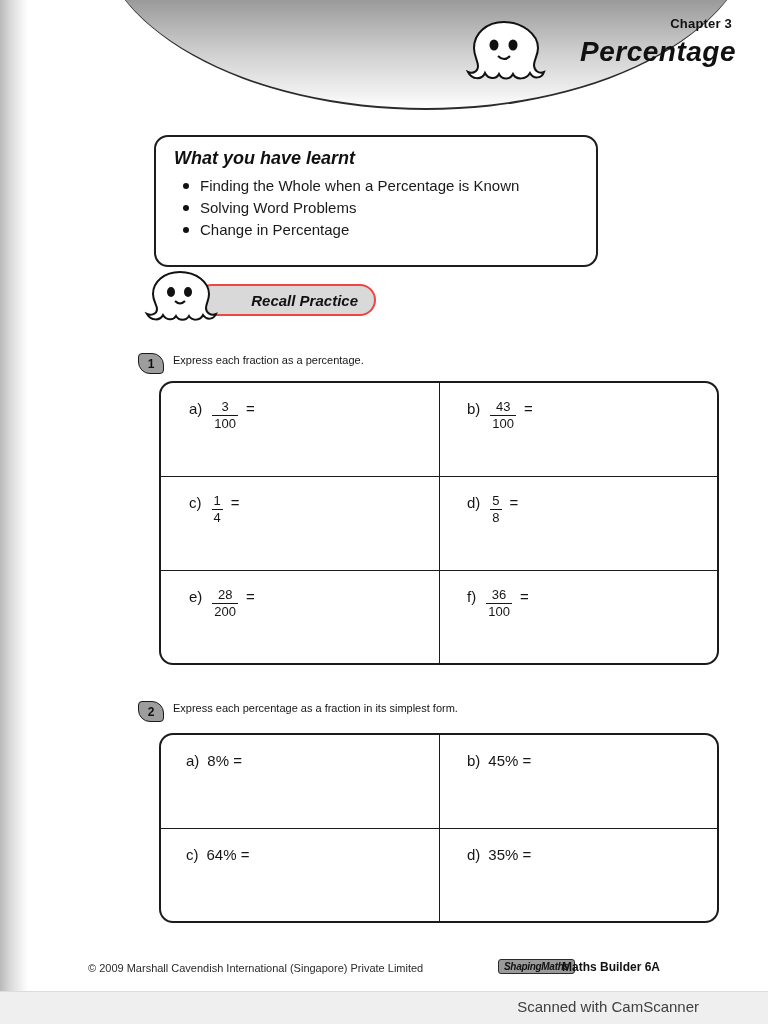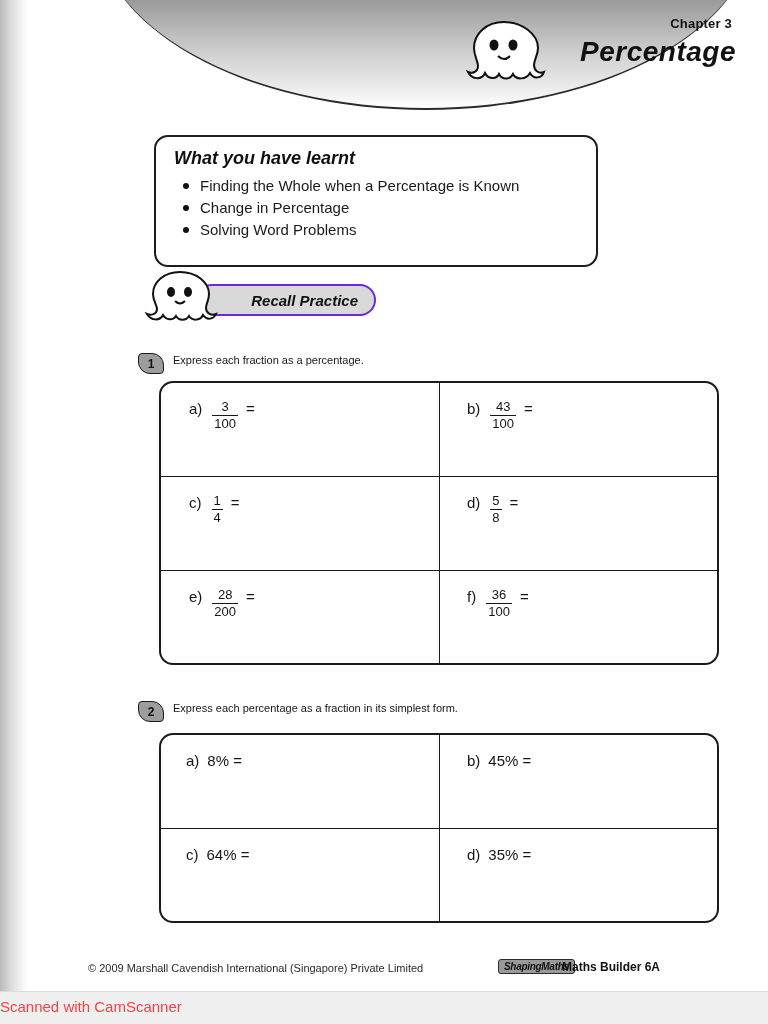--- a/index.html
+++ b/index.html
@@ -138,21 +138,21 @@
     background: #111;
   }
 
   
   .recall-pill {
     position: absolute;
     left: 168px;
     top: 284px;
     width: 180px;
     height: 32px;
-    border: 2px solid #6d28d9;
+    border: 2px solid #ef4444;
     border-radius: 16px;
     background: #d9d9d9;
     display: flex;
     align-items: center;
     justify-content: flex-end;
     box-sizing: border-box;
     padding-right: 16px;
   }
   .recall-pill span {
     font-size: 15px;
@@ -262,23 +262,23 @@
     top: 1013px;
     font-size: 16px;
     font-weight: bold;
     color: #b91c1c;
   }
   .scanned {
     position: absolute;
     left: 0;
     top: 998px;
     width: 699px;
-    text-align: left;
+    text-align: right;
     font-size: 15px;
-    color: #ef4444;
+    color: #404040;
     z-index: 3;
   }
 </style>
 </head>
 <body>
 
 <div id="page">
   <div class="sheet-inner">
 
     <div class="banner">
@@ -296,22 +296,22 @@
       </svg>
     </div>
 
     <div class="chapter-no">Chapter 3</div>
     <div class="chapter-title">Percentage</div>
 
     <div class="learnt-box">
       <div class="learnt-title">What you have learnt</div>
       <ul class="learnt-list">
         <li>Finding the Whole when a Percentage is Known</li>
+        <li>Solving Word Problems</li>
         <li>Change in Percentage</li>
-        <li>Solving Word Problems</li>
       </ul>
     </div>
 
     <div class="recall-pill">
       <span>Recall Practice</span>
     </div>
     <div class="octo-recall">
       <svg viewBox="0 0 84 64" width="84" height="64" aria-hidden="true">
         <g fill="#ffffff" stroke="#111111" stroke-width="2">
           <path d="M42 4 C26 4 15 14 15 26 C15 33 19 37 19 41 C19 46 13 48 9 46 C13 53 22 53 25 47 C28 52 35 53 38 48 C41 53 48 53 51 48 C54 53 62 53 65 47 C69 53 76 51 78 46 C73 48 68 45 68 40 C68 36 71 32 71 26 C71 14 58 4 42 4 Z"></path>

